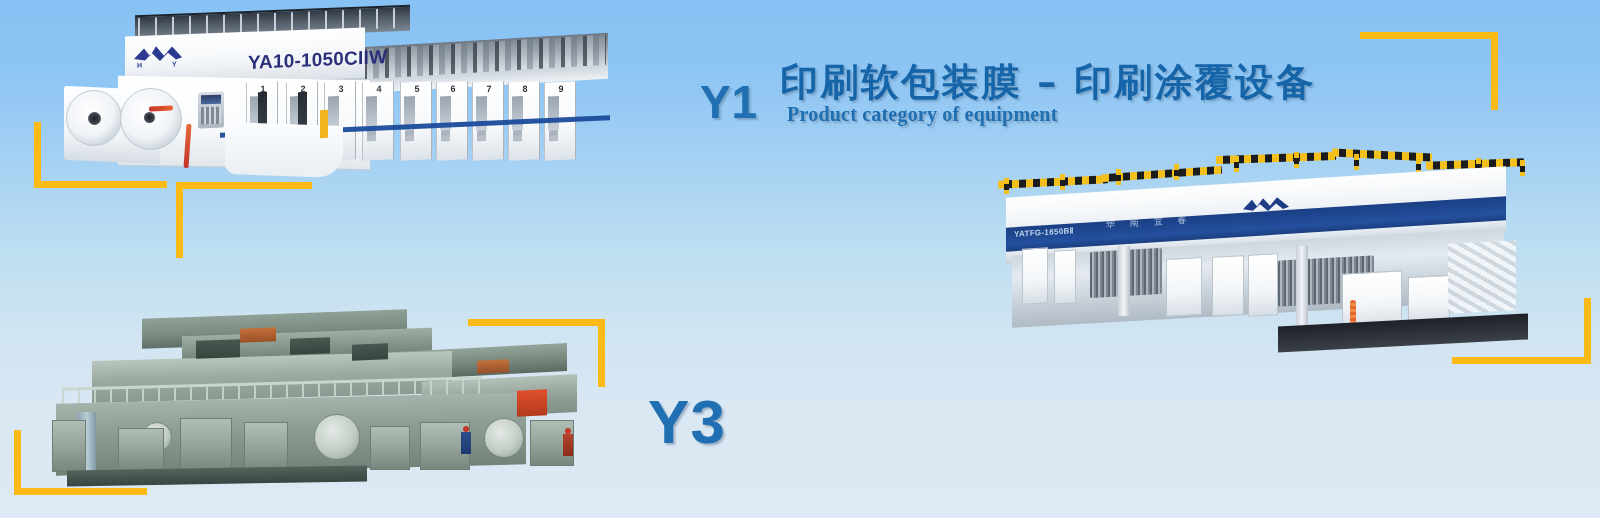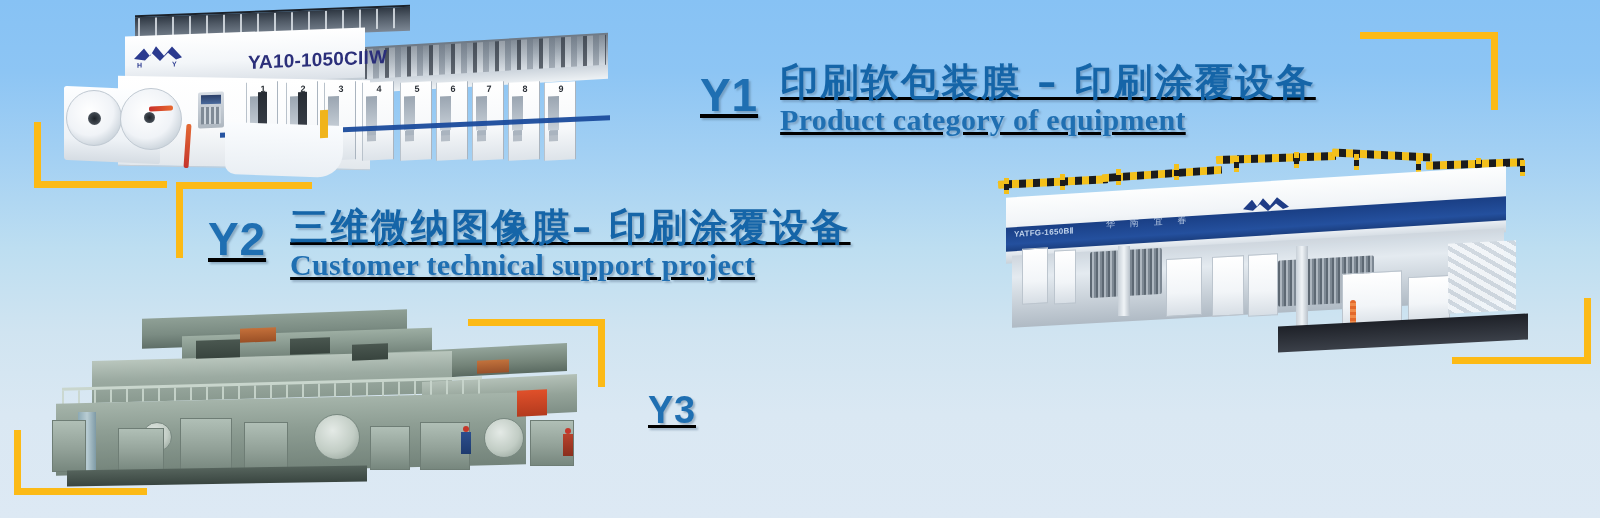--- a/index.html
+++ b/index.html
@@ -24,21 +24,21 @@
       #dde9f4 100%);
   }
 
   
   .bracket { position:absolute; }
   .bracket .h, .bracket .v { position:absolute; background:#fcba16; }
   .bracket .h { height:7px; }
   .bracket .v { width:7px; }
 
   
-  .group { position:absolute; display:flex; align-items:flex-start;text-decoration:underline; }
+  .group { position:absolute; display:flex; align-items:flex-end; }
   .ykey {
     font-weight:bold;
     color:#1f6fb2;
     letter-spacing:0.02em;
     text-shadow:2px 2px 2px rgba(80,110,140,0.45);
     line-height:1;
     white-space:nowrap;
   }
   .textcol { display:flex; flex-direction:column; }
   .cn {
@@ -56,31 +56,31 @@
     color:#1f6fb2;
     white-space:nowrap;
     line-height:1.05;
     text-shadow:2px 2px 2px rgba(90,115,145,0.45);
   }
 
   
   #group-y1 { left:700px; top:62px; }
   #group-y1 .ykey { font-size:46px; margin-right:22px; padding-top:10px; }
   #group-y1 .cn { font-size:38px; }
-  #group-y1 .en { font-size:30px; letter-spacing:0.01em; margin-top:1px; }
+  #group-y1 .en { font-size:20px; letter-spacing:0.01em; margin-top:1px;margin-left:7px; }
 
   
   #group-y2 { left:208px; top:207px; }
   #group-y2 .ykey { font-size:46px; margin-right:24px; padding-top:9px; }
   #group-y2 .cn { font-size:38px; }
   #group-y2 .en { font-size:30px; letter-spacing:0.01em; margin-top:1px; }
 
   
   #group-y3 { left:648px; top:382px; }
-  #group-y3 .ykey { font-size:38px; margin-right:8px; padding-top:9px; }
+  #group-y3 .ykey { font-size:62px; margin-right:8px; padding-top:9px; }
   #group-y3 .cn { font-size:36px; }
   #group-y3 .en { font-size:30px; letter-spacing:0.005em; margin-top:1px; }
 
   
   .machine { position:absolute; }
 
   
   #machine-1 { left:30px; top:6px; width:580px; height:178px; }
   #m1-roof {
     position:absolute; left:105px; top:4px; width:275px; height:26px;
@@ -577,25 +577,18 @@
   </div>
 
   <div class="group" id="group-y1">
     <div class="ykey">Y1</div>
     <div class="textcol">
       <div class="cn">印刷软包装膜 – 印刷涂覆设备</div>
       <div class="en">Product category of equipment</div>
     </div>
   </div>
 
-  <div class="group" id="group-y2">
-    <div class="ykey">Y2</div>
-    <div class="textcol">
-      <div class="cn">三维微纳图像膜– 印刷涂覆设备</div>
-      <div class="en">Customer technical support project</div>
-    </div>
-  </div>
 
   <div class="group" id="group-y3">
     <div class="ykey">Y3</div>
   </div>
 
 </div>
 
 </body></html>

